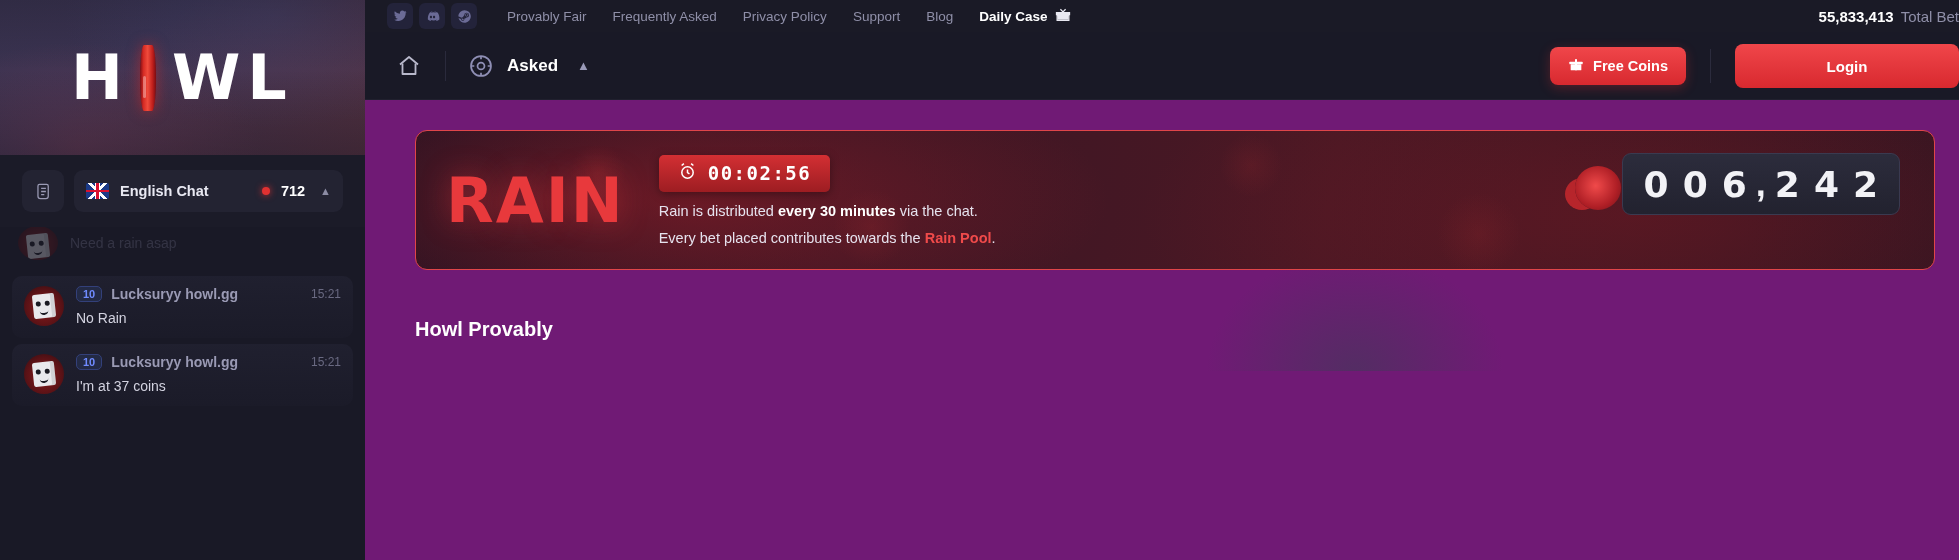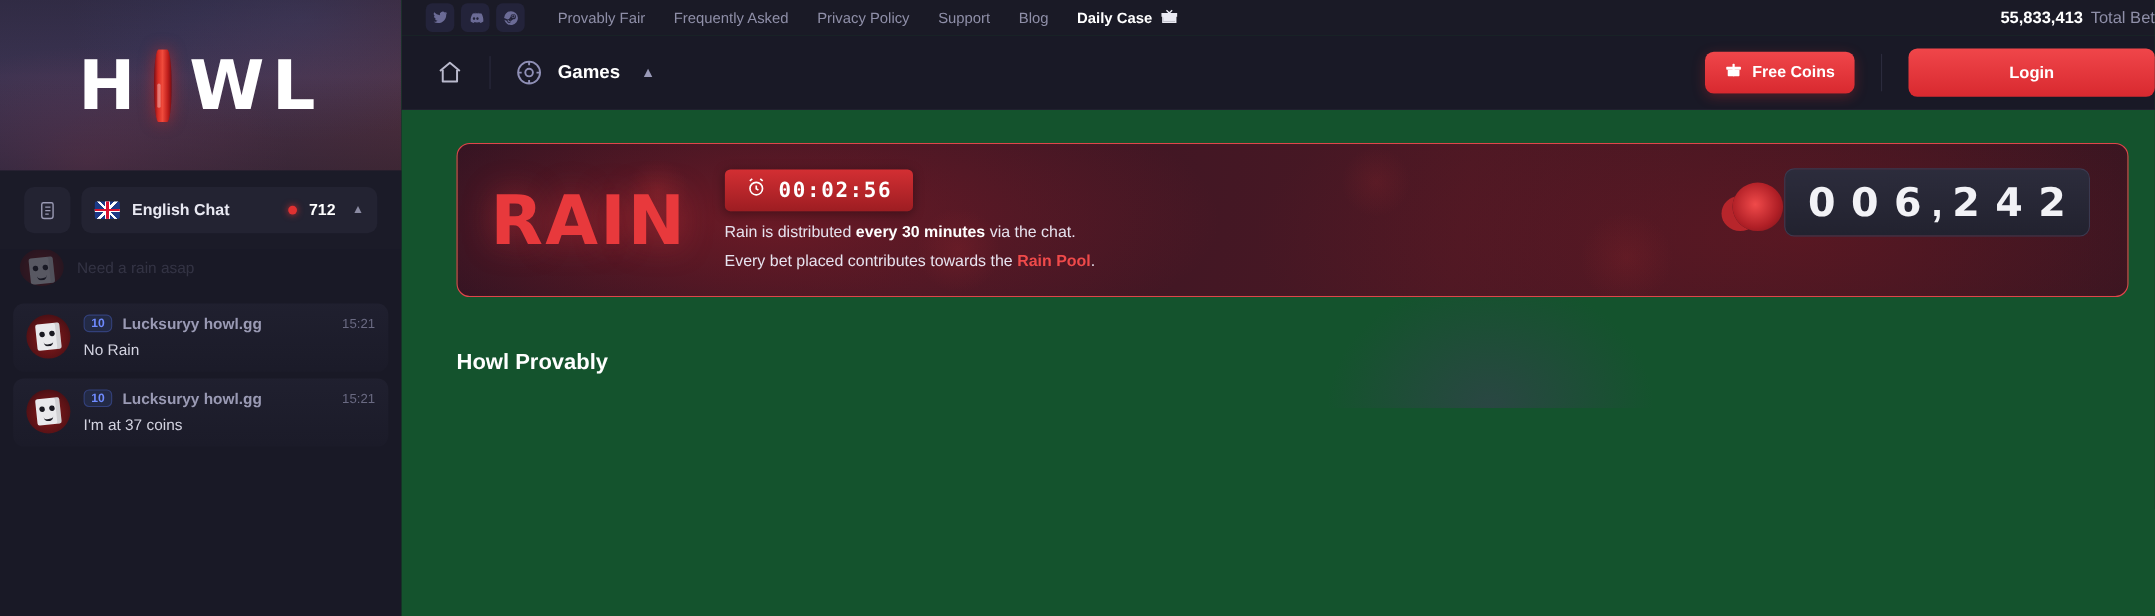--- a/index.html
+++ b/index.html
@@ -135,21 +135,21 @@
   .lvl {
     font-size: 11px; font-weight: 800; color: #6f8bff;
     background: #232a45; border: 1px solid #33407a;
     border-radius: 5px; padding: 1px 6px;
   }
   .uname { font-size: 14px; font-weight: 700; color: #9a9ab4; }
   .time { font-size: 12px; color: #6a6a82; margin-left: auto; }
   .msg-text { font-size: 14px; color: #d3d3e0; margin-top: 8px; }
 
   
-  .main { flex: 1; position: relative; background: #14532d; overflow: hidden; }
+  .main { flex: 1; position: relative; background: #701a75; overflow: hidden; }
 
   .topbar {
     height: 32px; display: flex; align-items: center;
     background: #1a1a26;
     padding: 0 0 0 22px; gap: 0;
     position: relative;
   }
   .social { display:flex; gap: 6px; align-items:center; }
   .social-ic {
     width: 26px; height: 26px; border-radius: 6px;
@@ -395,21 +395,21 @@
       </div>
       <div class="nav-div"></div>
       <div class="nav-games">
         <span class="games-ic">
           <svg width="26" height="26" viewBox="0 0 24 24" fill="none" stroke="#8f8fb5" stroke-width="1.6">
             <circle cx="12" cy="12" r="9.2"></circle>
               <circle cx="12" cy="12" r="3.2"></circle>
             <path d="M12 2.8v3M12 18.2v3M2.8 12h3M18.2 12h3"></path>
           </svg>
         </span>
-        <span class="games-lbl">Games</span>
+        <span class="games-lbl">Asked</span>
         <span class="games-chev">▲</span>
       </div>
       <div class="nav-right">
         <div class="btn-coins">
           <span>
             <svg width="16" height="16" viewBox="0 0 24 24" fill="#fff">
                 <rect x="2" y="7" width="20" height="4" rx="1"></rect>
                 <rect x="4" y="11" width="16" height="9" rx="1"></rect>
                 <rect x="10.5" y="3" width="3" height="17" rx="1"></rect>
               </svg>

